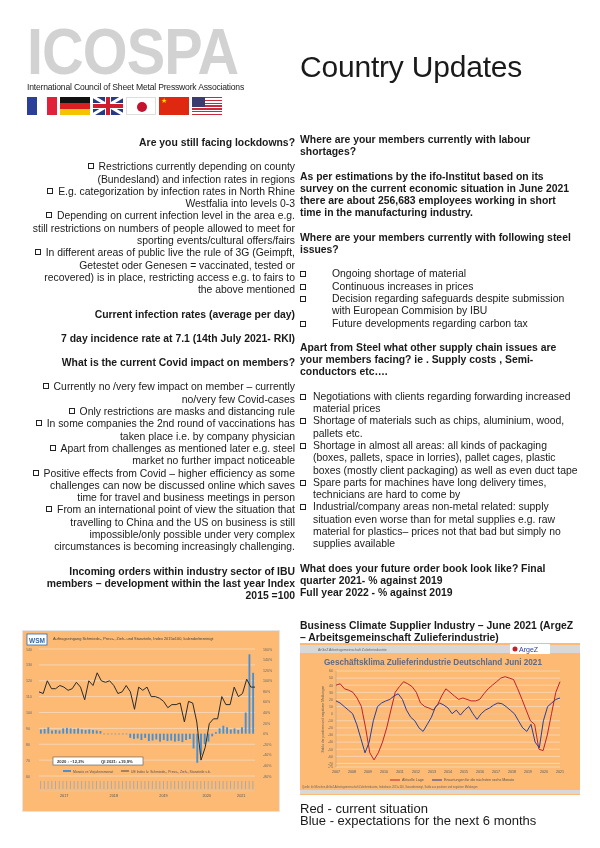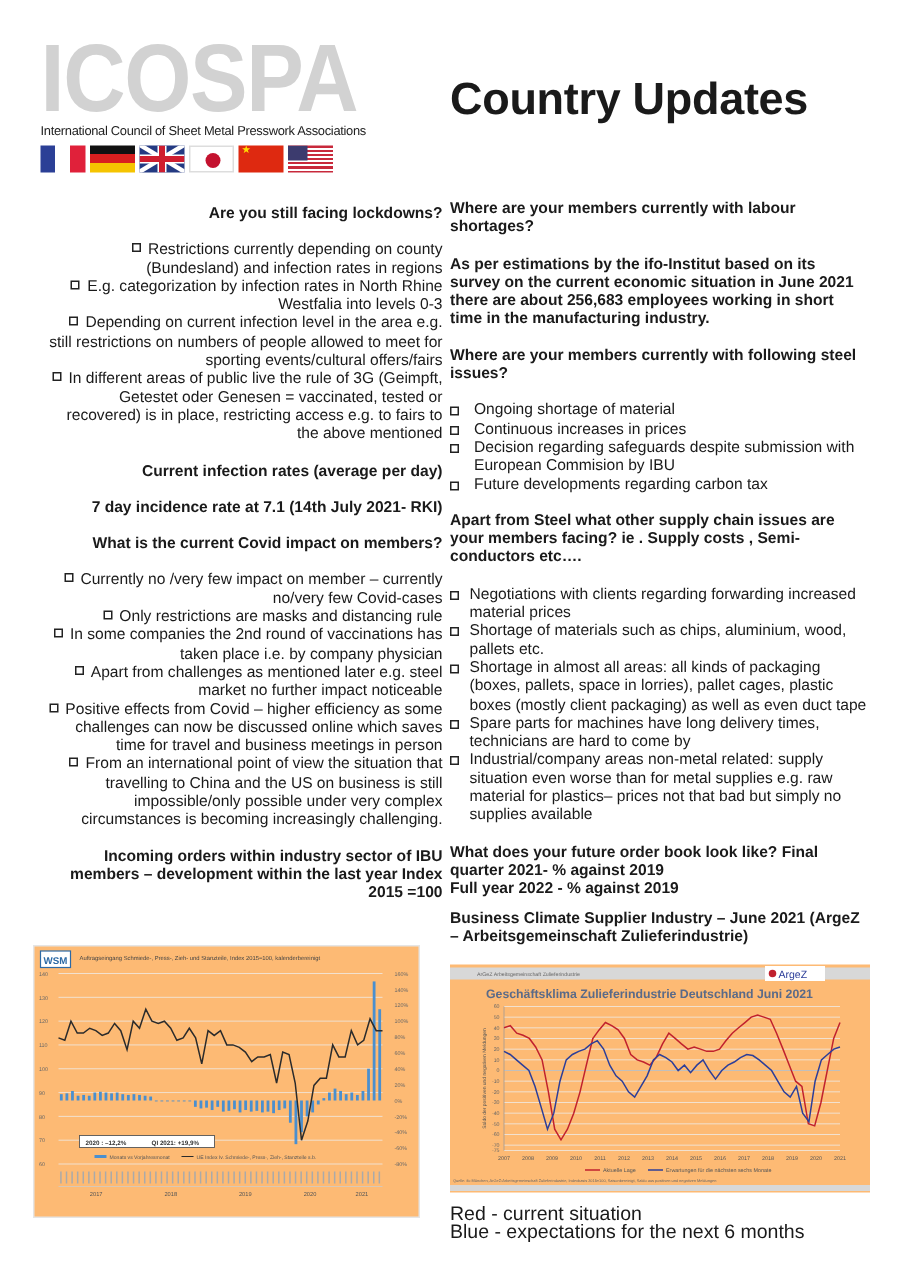--- a/index.html
+++ b/index.html
@@ -20,33 +20,33 @@
   .flag.uk .c2 { position: absolute; left: 0; top: 7px; width: 30px; height: 4px; background: #cf1d2f; z-index: 2; }
   .flag.uk .d1, .flag.uk .d2 { position: absolute; left: -4px; top: 7px; width: 38px; height: 3px; background: #fff; z-index: 1; }
   .flag.uk .d1 { transform: rotate(31deg); }
   .flag.uk .d2 { transform: rotate(-31deg); }
   .flag.jp { background: #fff; border: 1px solid #ddd; }
   .flag.jp:after { content: ""; position: absolute; left: 10px; top: 4px; width: 10px; height: 10px; border-radius: 50%; background: #c4122f; }
   .flag.cn { background: #de2910; color: #ffde00; font-size: 7px; line-height: 8px; padding-left: 2px; }
   .flag.us { background: repeating-linear-gradient(180deg, #c8293b 0 1.4px, #fff 1.4px 2.8px); }
   .flag.us:after { content: ""; position: absolute; left: 0; top: 0; width: 13px; height: 10px; background: #3c3b6e; }
 
-  .page-title { position: absolute; left: 300px; top: 50px; font-size: 30px; font-weight: bold; color: #1a1a1a; letter-spacing: -0.2px; }
+  .page-title { position: absolute; left: 300px; top: 50px; font-size: 30px; font-weight: normal; color: #1a1a1a; letter-spacing: -0.2px; }
 
   .col { position: absolute; font-size: 10.4px; line-height: 12.3px; }
   .col.left { left: 30px; top: 137px; width: 265px; text-align: right; }
   .col.right { left: 300px; top: 134px; width: 280px; }
   .h { font-weight: bold; margin-bottom: 12px; }
   .p { margin-bottom: 12px; font-weight: bold; }
   .b { position: relative; }
   .b .sq { display: inline-block; width: 6px; height: 6px; border: 1.6px solid #222; background: #fff; margin-right: 5px; vertical-align: 1px; }
   .blist { margin-bottom: 12px; }
   .rlist .b { padding-left: 13px; text-indent: 0; }
   .rlist .b .sq { position: absolute; left: 0; top: 3px; margin: 0; }
-  .rlist.steel .b { padding-left: 16px; }
+  .rlist.steel .b { padding-left: 32px; }
 
   .chart-box { position: absolute; background: #fdba74; }
   #chart-left { left: 22px; top: 630px; width: 258px; height: 182px; border: 1px solid #e5e5e5; }
   #chart-right { left: 300px; top: 643px; width: 280px; height: 152px; }
   .caption-lines { position: absolute; left: 300px; top: 803px; font-size: 13px; line-height: 12.4px; }
 </style>
 </head>
 <body>
 
 <div class="logo">
@@ -101,21 +101,21 @@
     <div class="b"><span class="sq"></span><span>Future developments regarding carbon tax</span></div>
   </div>
   <div class="h">Apart from Steel what other supply chain issues are your members facing? ie . Supply costs , Semi-conductors etc….</div>
   <div class="blist rlist">
     <div class="b"><span class="sq"></span><span> Negotiations with clients regarding forwarding increased material prices</span></div>
     <div class="b"><span class="sq"></span><span>Shortage of materials such as chips, aluminium, wood, pallets etc.</span></div>
     <div class="b"><span class="sq"></span><span>Shortage in almost all areas: all kinds of packaging (boxes, pallets, space in lorries), pallet cages, plastic boxes (mostly client packaging) as well as even duct tape</span></div>
     <div class="b"><span class="sq"></span><span>Spare parts for machines have long delivery times, technicians are hard to come by</span></div>
     <div class="b"><span class="sq"></span><span>Industrial/company areas non-metal related: supply situation even worse than for metal supplies e.g. raw material for plastics– prices not that bad but simply no supplies available</span></div>
   </div>
-  <div class="h" style="margin-bottom:7px">
+  <div class="h" style="margin-bottom:20px">
     <div>What does your future order book look like? Final quarter 2021- % against 2019</div>
     <div>Full year 2022 - % against 2019</div>
   </div>
   <div class="p">Business Climate Supplier Industry – June 2021  (ArgeZ – Arbeitsgemeinschaft Zulieferindustrie)</div>
 </div>
 
 <div class="chart-box" id="chart-left">
   <svg id="svg-left" width="258" height="182">
       <rect x="4" y="3" width="20" height="11" fill="#fff" stroke="#2d6aa6" stroke-width="0.8"></rect>
       <text x="6" y="11.5" font-size="6.5" font-weight="bold" fill="#2d6aa6" font-family="Liberation Sans, sans-serif">WSM</text>

